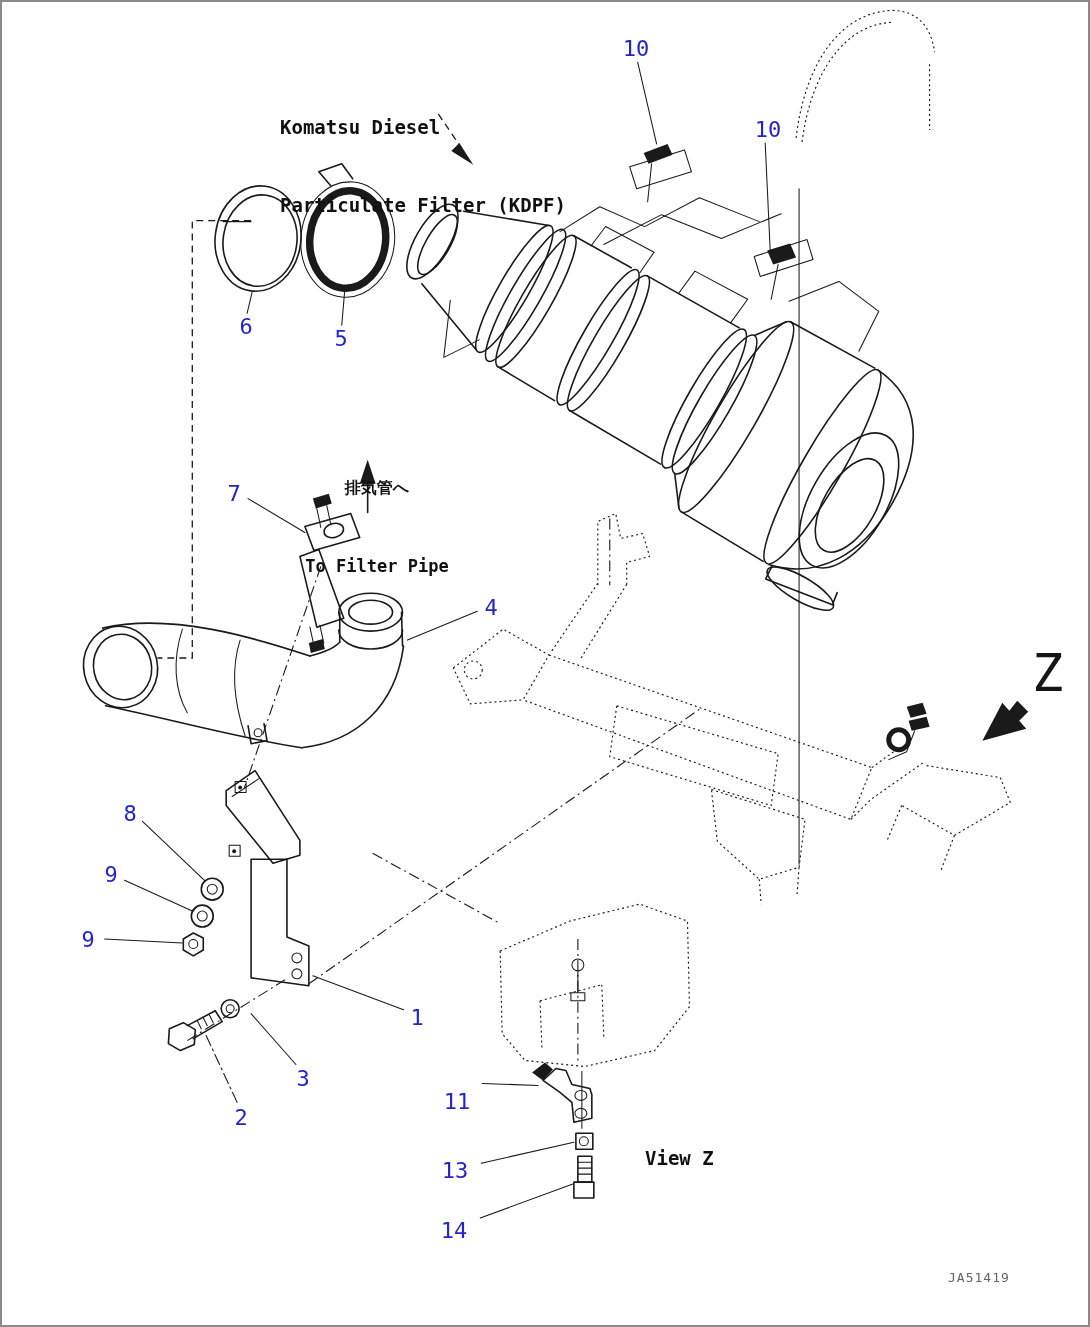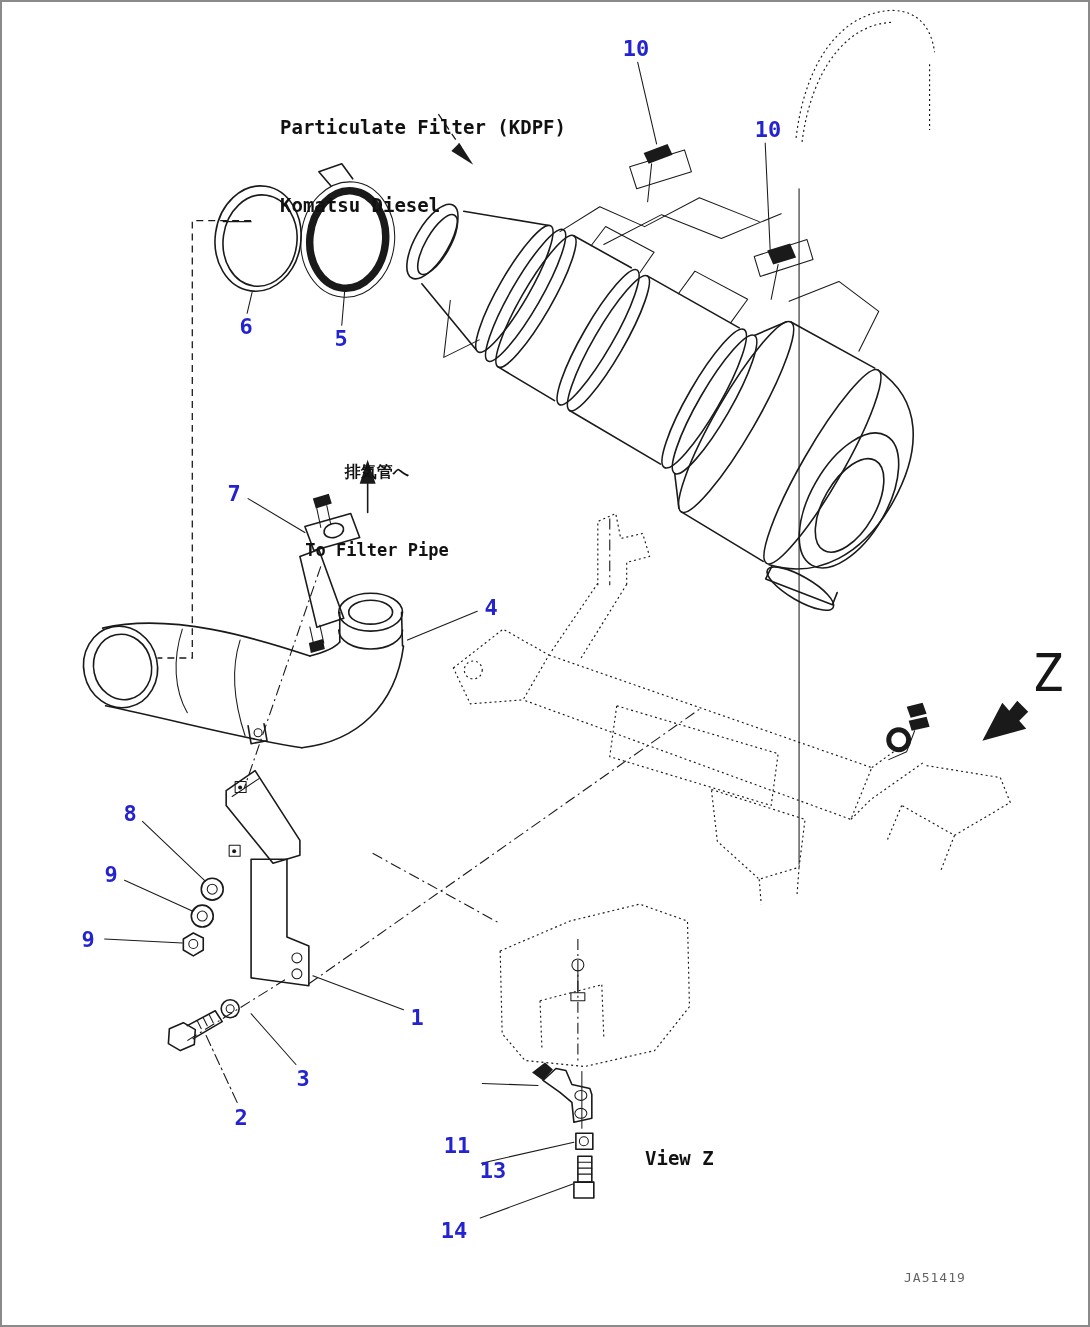--- a/index.html
+++ b/index.html
@@ -14,29 +14,29 @@
   .thin{stroke:var(--line,#1a1a1a);stroke-width:1.05;fill:none;stroke-linecap:round;stroke-linejoin:round;}
   .band{stroke:var(--line,#1a1a1a);stroke-width:7.5;fill:none;}
   .dash{stroke:var(--line,#1a1a1a);stroke-width:1.3;fill:none;stroke-dasharray:7 5;}
   .dot{stroke:var(--line,#1a1a1a);stroke-width:1.15;fill:none;stroke-dasharray:2 3;stroke-linejoin:round;}
   .dashdot{stroke:var(--line,#1a1a1a);stroke-width:1.1;fill:none;stroke-dasharray:11 4 2 4;}
   .fillb{fill:var(--line,#1a1a1a);stroke:none;}
   
   .t{position:absolute;color:#111;white-space:pre;}
   .title{left:278px;top:60px;font-size:19px;line-height:26px;font-weight:700;}
   .exhaust{left:285px;top:405px;width:180px;text-align:center;font-size:17px;line-height:26px;font-weight:700;}
-  .exhaust .jp{font-family:"DejaVu Sans","Liberation Sans",sans-serif;font-size:16px;}
+  .exhaust .jp{font-family:"DejaVu Sans","Liberation Sans",sans-serif;font-size:16px;margin-top:16px;}
   .viewz{left:643px;top:1094px;font-size:19px;line-height:25px;font-weight:700;}
   .viewz .zu{text-decoration:underline;}
   .viewz .kanji{margin-left:26px;font-family:"DejaVu Sans","Liberation Sans",sans-serif;font-size:21px;}
   .bigz{left:1030px;top:645px;font-size:52px;line-height:1;font-weight:400;color:#161616;}
-  .did{left:902px;top:1268px;font-size:13px;color:#3d3d3d;opacity:.8;letter-spacing:1px;}
+  .did{left:946px;top:1268px;font-size:13px;color:#3d3d3d;opacity:.8;letter-spacing:1px;}
   .callout{
     position:absolute;transform:translate(-50%,-50%);
-    color:var(--accent,#2323cf);font-weight:700;font-size:22px;line-height:1;
+    color:var(--accent,#2323cf);font-weight:400;font-size:22px;line-height:1;
     font-family:"DejaVu Sans Mono","Liberation Mono",monospace;cursor:pointer;
   }
 </style>
 </head>
 <body>
 
 <div class="page">
 
   <svg class="canvas" viewBox="0 0 1090 1327" xmlns="http://www.w3.org/2000/svg">
 
@@ -245,22 +245,22 @@
         <line x1="403" y1="1011" x2="312" y2="977"></line>
         <line x1="295" y1="1066" x2="250" y2="1015"></line>
         <line x1="236" y1="1104" x2="204" y2="1035" class="dashdot"></line>
         <line x1="482" y1="1085" x2="538" y2="1087"></line>
         <line x1="481" y1="1165" x2="574" y2="1144"></line>
         <line x1="480" y1="1220" x2="573" y2="1186"></line>
       </g>
   </svg>
 
   <div class="t title">
+    <div>Komatsu Diesel</div>
     <div>Particulate Filter (KDPF)</div>
-    <div>Komatsu Diesel</div>
   </div>
 
   <div class="t exhaust">
     <div class="jp">排気管へ</div>
     <div>To Filter Pipe</div>
   </div>
 
   <div class="t viewz">
     <div>View Z</div>
   </div>
@@ -275,17 +275,17 @@
       <span class="callout" style="left: 244px; top: 325px;">6</span>
       <span class="callout" style="left: 339px; top: 337px;">5</span>
       <span class="callout" style="left: 232px; top: 492px;">7</span>
       <span class="callout" style="left: 489px; top: 606px;">4</span>
       <span class="callout" style="left: 128px; top: 812px;">8</span>
       <span class="callout" style="left: 109px; top: 873px;">9</span>
       <span class="callout" style="left: 86px; top: 938px;">9</span>
       <span class="callout" style="left: 415px; top: 1016px;">1</span>
       <span class="callout" style="left: 301px; top: 1077px;">3</span>
       <span class="callout" style="left: 239px; top: 1116px;">2</span>
-      <span class="callout" style="left: 455px; top: 1144px;">11</span>
-      <span class="callout" style="left: 453px; top: 1169px; margin-left: 38px;">13</span>
+      <span class="callout" style="left: 455px; top: 1100px;">11</span>
+      <span class="callout" style="left: 453px; top: 1169px;">13</span>
       <span class="callout" style="left: 452px; top: 1229px;">14</span>
     </div>
 </div>
 
 </body></html>

